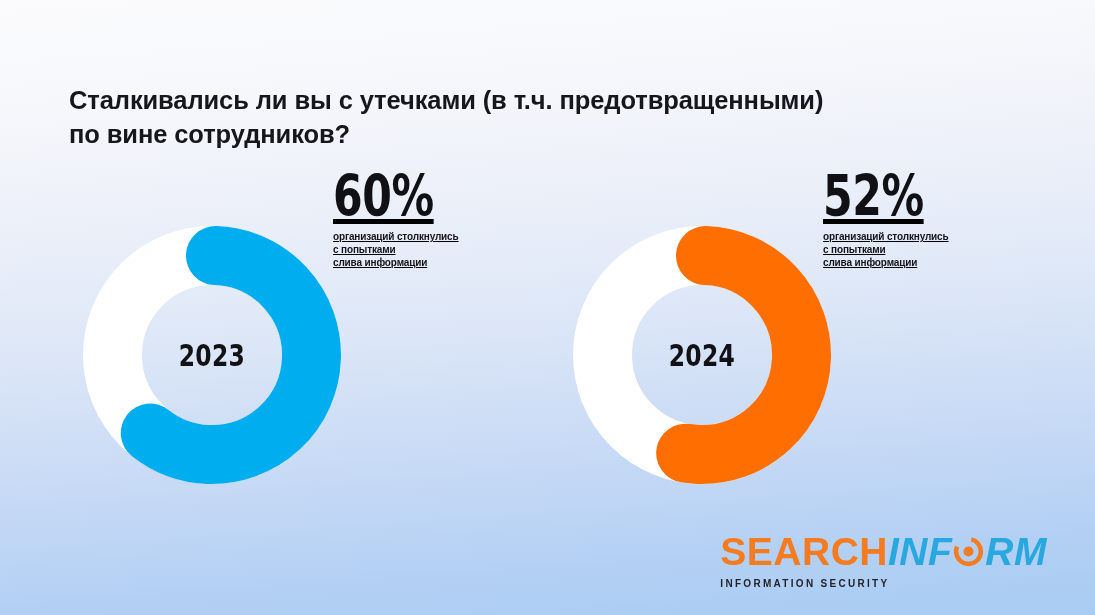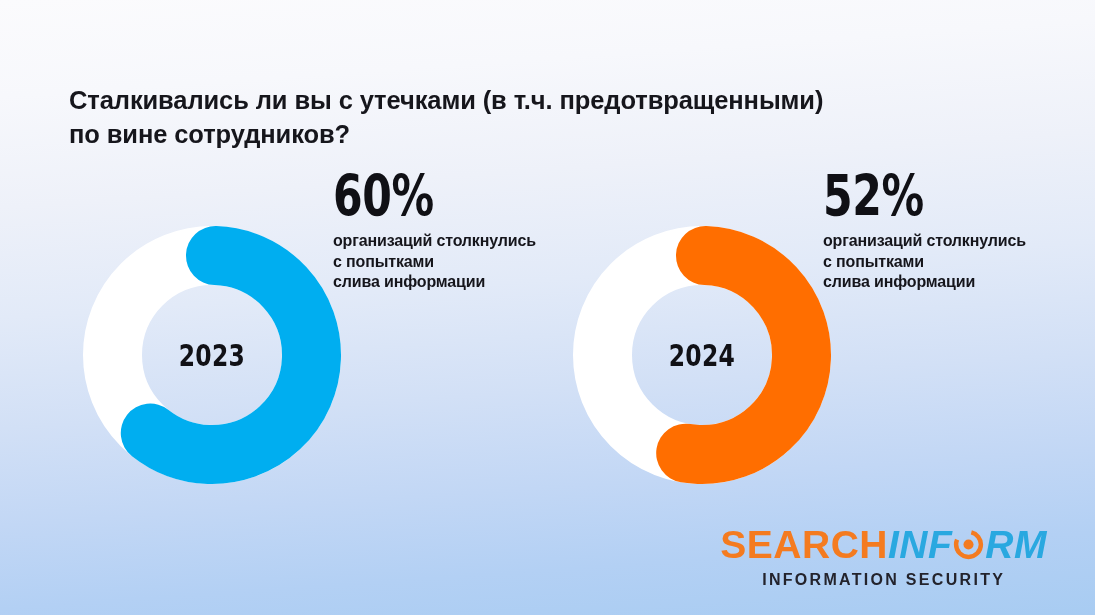--- a/index.html
+++ b/index.html
@@ -85,34 +85,35 @@
     transform: scaleX(0.84);
     pointer-events: none;
   }
 
   
   .callout {
     position: absolute;
     left: 255px;
     top: 0;
     width: 280px;
+    text-decoration: underline;
   }
   .pct {
     font-family: "DejaVu Sans Condensed", "Liberation Sans Narrow", "Liberation Sans", sans-serif;
     font-size: 57px;
     font-weight: 700;
     line-height: 0.92;
     letter-spacing: -0.5px;
     color: #101015;
     transform: scaleX(0.83);
     transform-origin: left center;
     margin: 0 0 9px 0;
   }
   .desc {
-    font-size: 16px;
+    font-size: 10px;
     font-weight: 700;
     line-height: 1.26;
     color: #15151b;
     white-space: pre-line;
     letter-spacing: -0.15px;
   }
 
   
   #logo {
     position: absolute;
@@ -135,26 +136,25 @@
     display: inline-block;
     width: 31px;
     height: 31px;
     position: relative;
     margin: 0 1px;
     vertical-align: middle;
   }
   #logo-target svg { display: block; width: 31px; height: 31px; }
   #logo-tagline {
     margin-top: 7px;
-    font-size: 16px;
+    font-size: 10px;
     font-weight: 700;
     letter-spacing: 2.3px;
     color: #23232c;
     white-space: nowrap;
-    text-align: center;
   }
 </style>
 </head>
 <body>
 
 <div id="slide">
 
   <div id="title">Сталкивались ли вы с утечками (в т.ч. предотвращенными)
 по вине сотрудников?</div>
 

